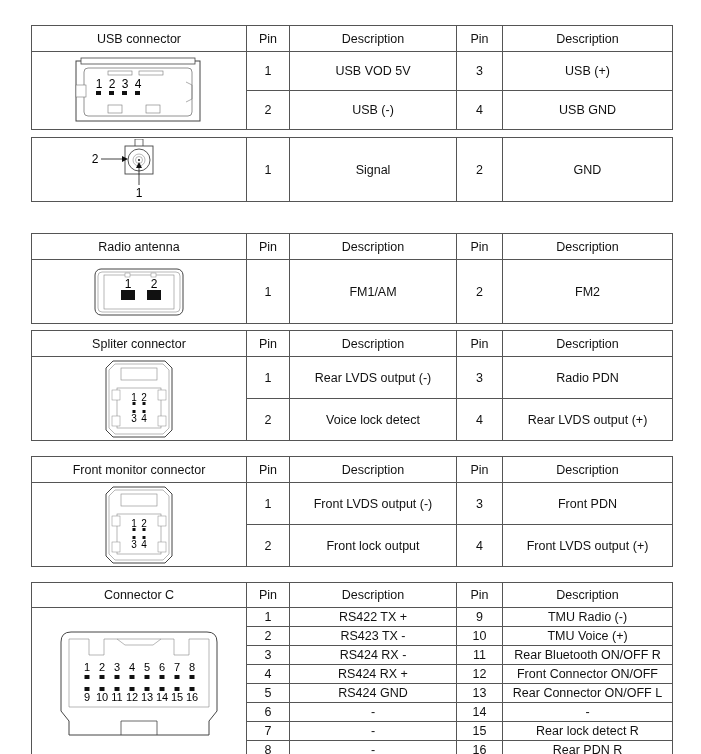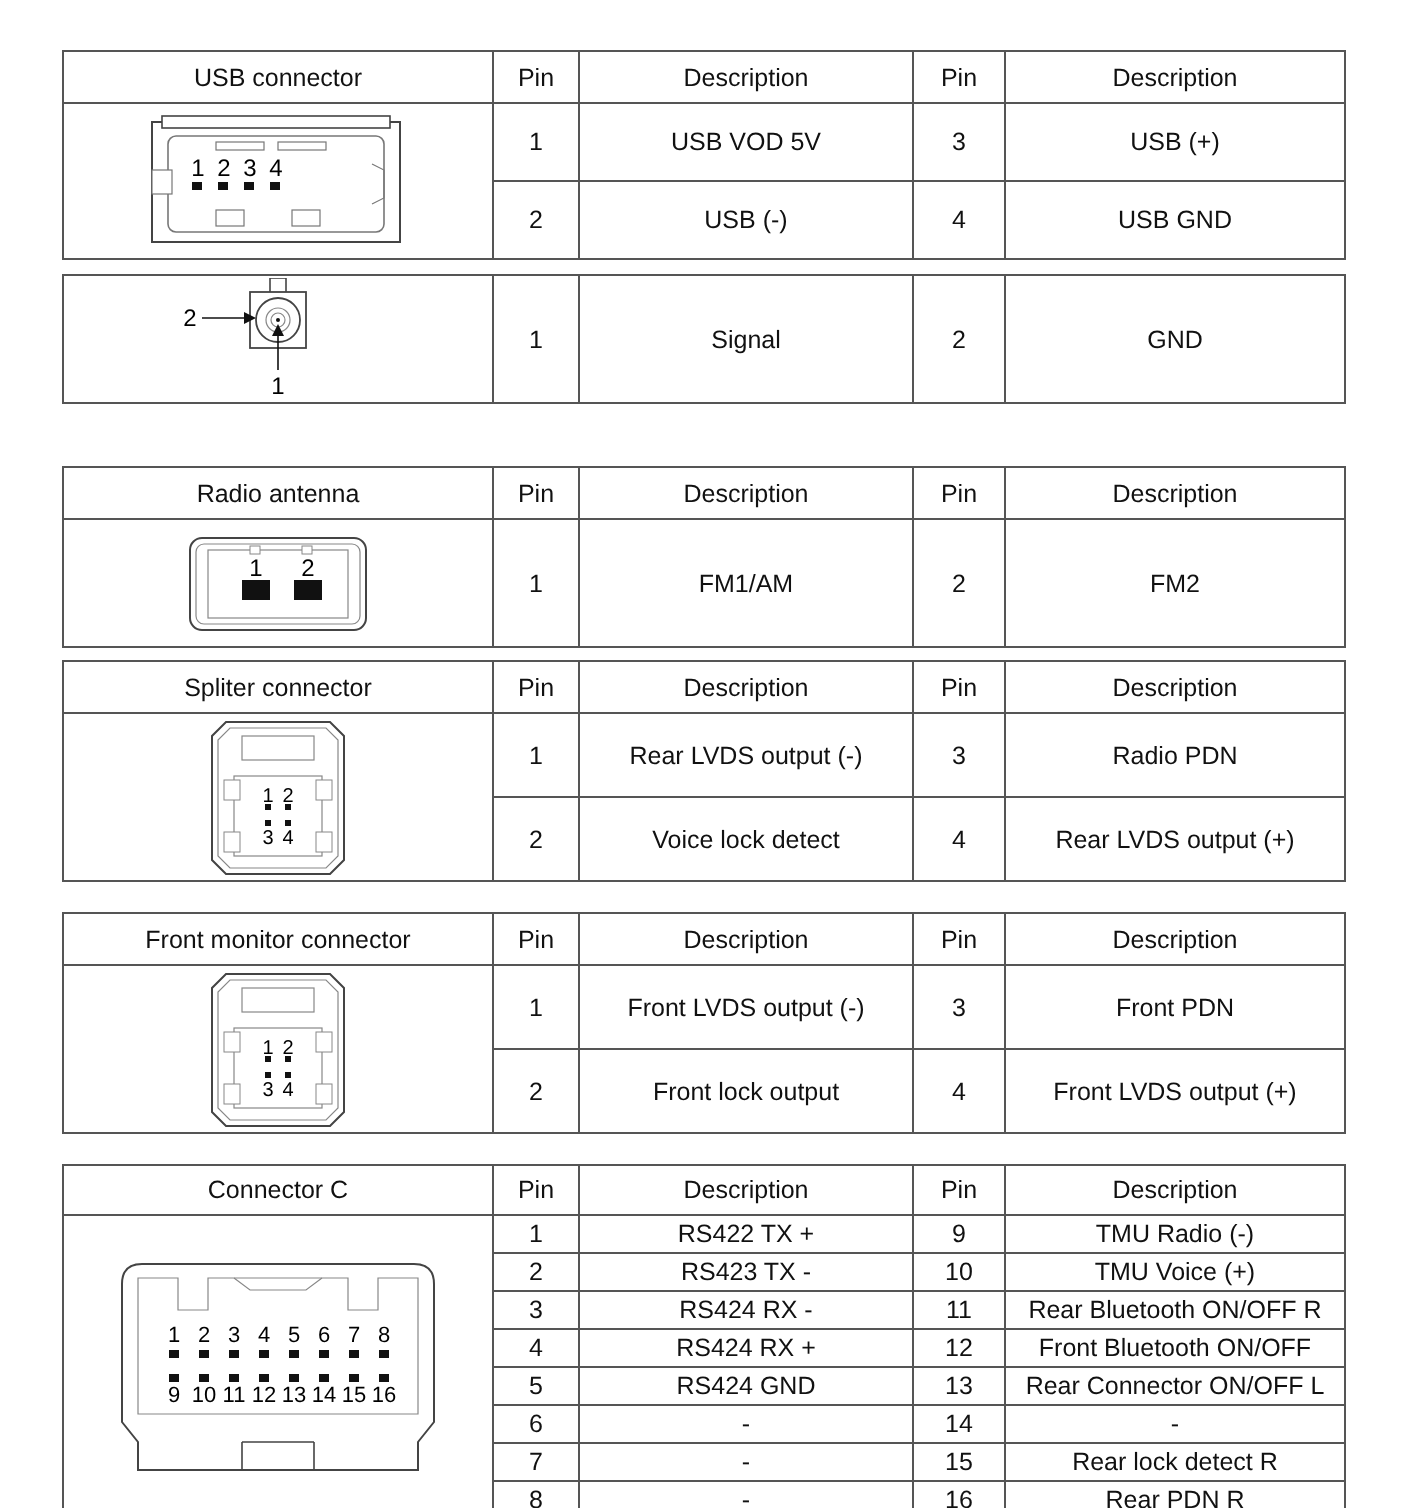--- a/index.html
+++ b/index.html
@@ -323,21 +323,21 @@
   <tr class="r8">
     <td>3</td>
     <td>RS424 RX -</td>
     <td>11</td>
     <td>Rear Bluetooth ON/OFF R</td>
   </tr>
   <tr class="r8">
     <td>4</td>
     <td>RS424 RX +</td>
     <td>12</td>
-    <td>Front Bluetooth ON/OFF</td>
+    <td>Front Connector ON/OFF</td>
   </tr>
   <tr class="r8">
     <td>5</td>
     <td>RS424 GND</td>
     <td>13</td>
     <td>Rear Connector ON/OFF L</td>
   </tr>
   <tr class="r8">
     <td>6</td>
     <td>-</td>

